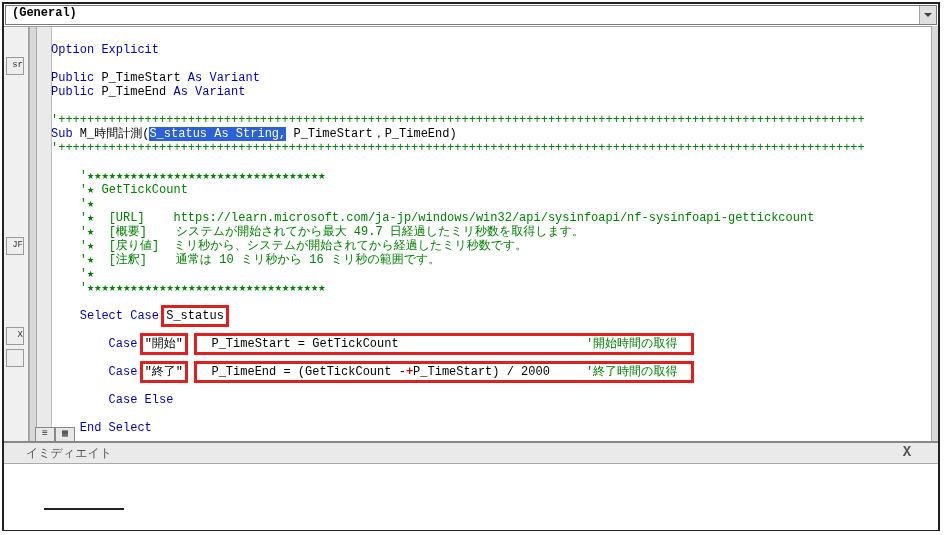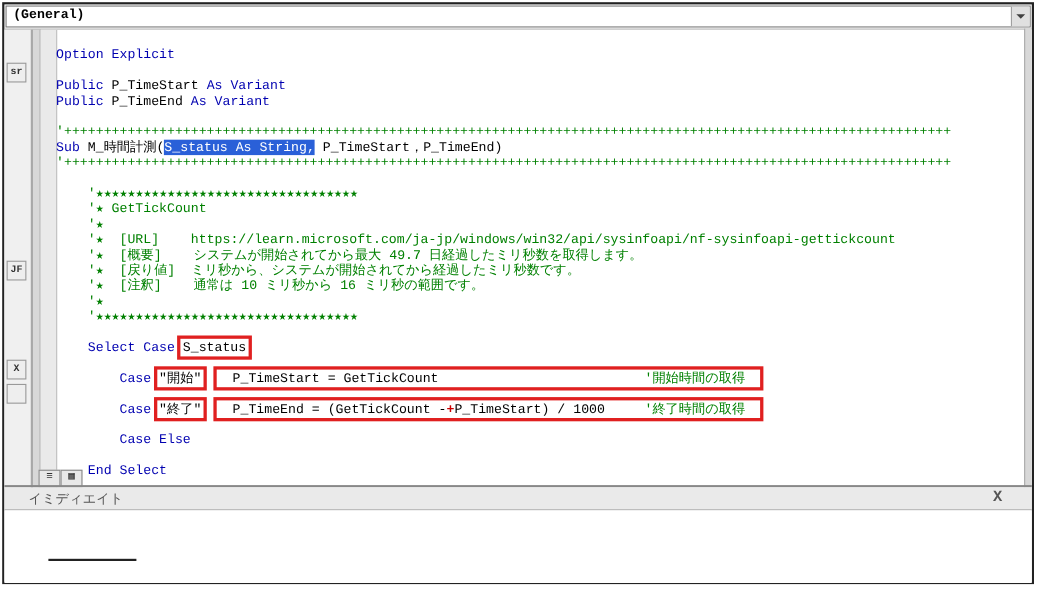--- a/index.html
+++ b/index.html
@@ -70,24 +70,23 @@
     position: relative;
   }
   .gutter-box {
     position: absolute;
     width: 16px;
     height: 16px;
     left: 2px;
     border: 1px solid #999;
     background: #eee;
     font-size: 9px;
-    text-align: center;
+    text-align: right;
     line-height: 14px;
     color: #333;
-    font-weight: bold;
   }
   .separator-bar {
     width: 6px;
     background: #d8d8d8;
     border-left: 1px solid #aaa;
     border-right: 1px solid #aaa;
   }
   .code-area {
     flex: 1;
     position: relative;
@@ -248,21 +247,21 @@
 <span class="cm">    '★  [概要]    システムが開始されてから最大 49.7 日経過したミリ秒数を取得します。</span>
 <span class="cm">    '★  [戻り値]  ミリ秒から、システムが開始されてから経過したミリ秒数です。</span>
 <span class="cm">    '★  [注釈]    通常は 10 ミリ秒から 16 ミリ秒の範囲です。</span>
 <span class="cm">    '★</span>
 <span class="cm">    '★★★★★★★★★★★★★★★★★★★★★★★★★★★★★★★★★</span>
 
 <span><span class="kw">    Select Case </span><span class="redbox">S_status</span></span>
 
 <span><span class="kw">        Case </span><span class="redbox">"開始"</span><span>  </span><span class="redbox-wide"><span>P_TimeStart = GetTickCount                          </span><span class="cm">'開始時間の取得</span></span></span>
 
-<span><span class="kw">        Case </span><span class="redbox">"終了"</span><span>  </span><span class="redbox-wide"><span>P_TimeEnd = (GetTickCount -</span><span class="plus-caret">+</span><span>P_TimeStart) / 1000     </span><span class="cm">'終了時間の取得</span></span></span>
+<span><span class="kw">        Case </span><span class="redbox">"終了"</span><span>  </span><span class="redbox-wide"><span>P_TimeEnd = (GetTickCount -</span><span class="plus-caret">+</span><span>P_TimeStart) / 2000     </span><span class="cm">'終了時間の取得</span></span></span>
 
 <span class="kw">        Case Else</span>
 
 <span class="kw">    End Select</span>
 
 
 
       </div>
     </div>
   </div>

